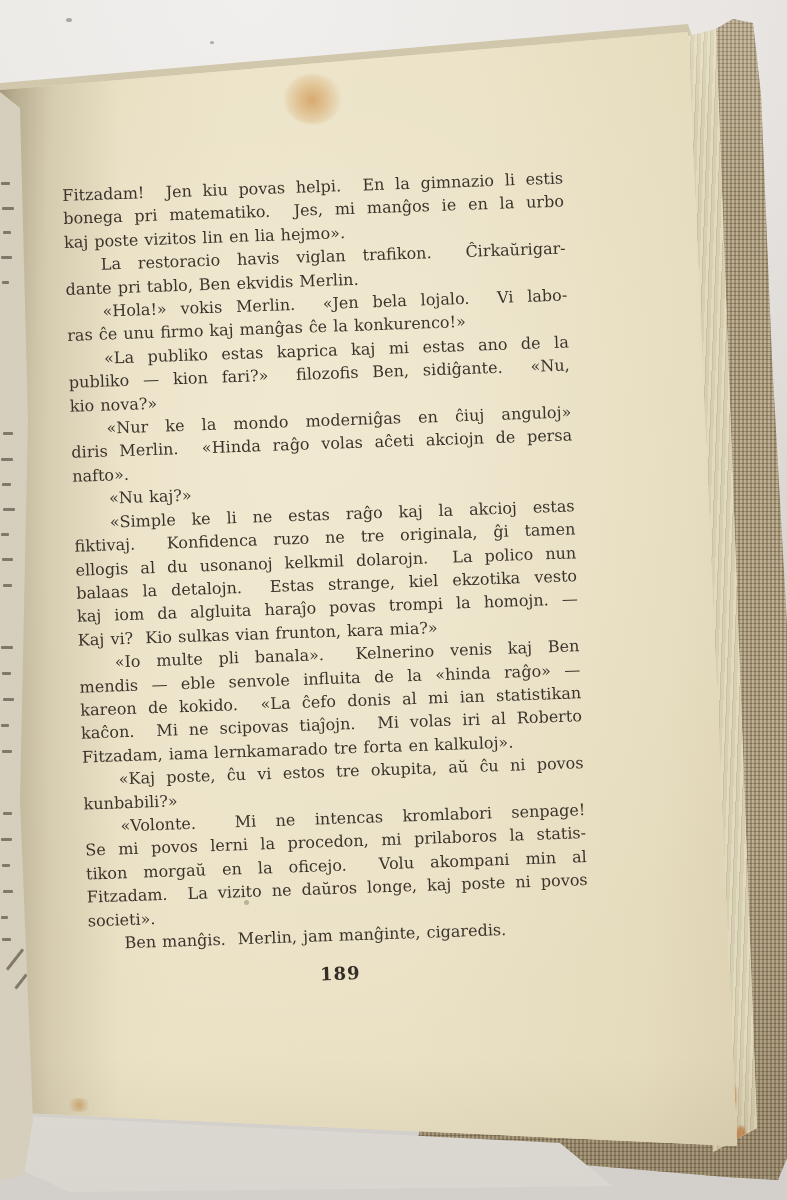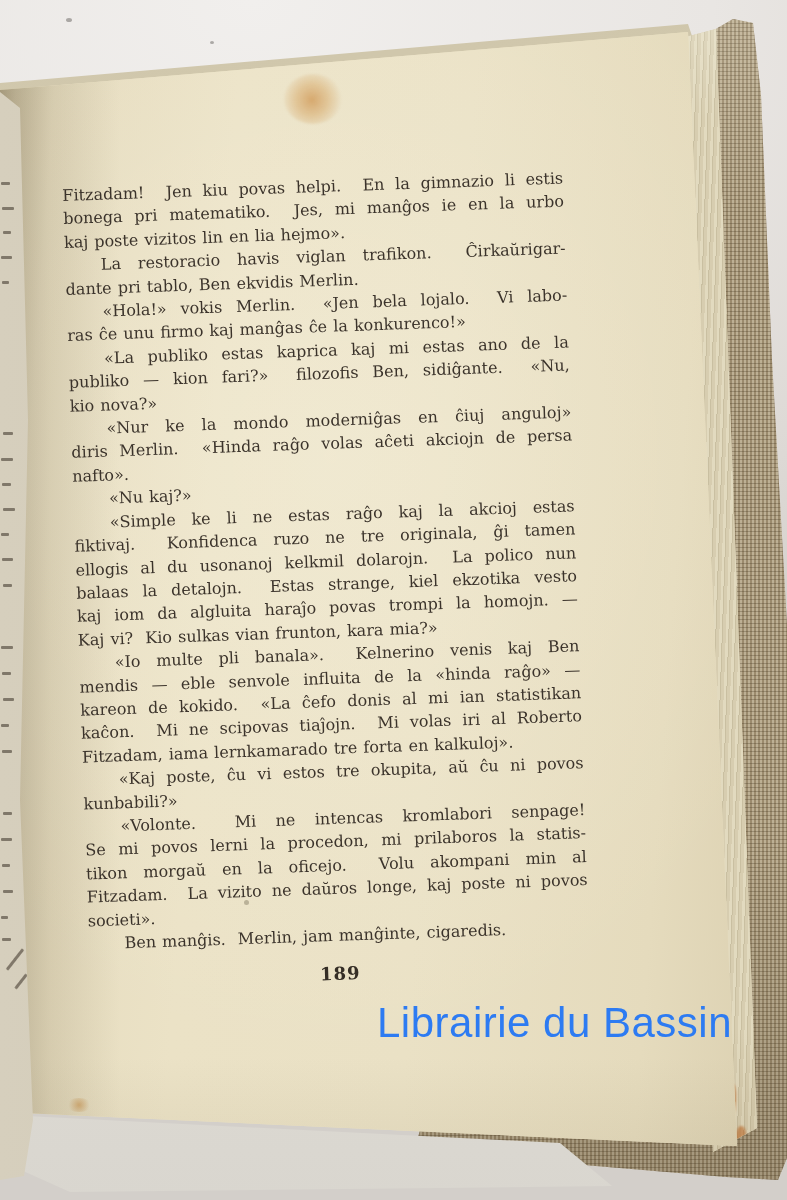--- a/index.html
+++ b/index.html
@@ -195,14 +195,13 @@
         <span class="frag" style="left: 1px; top: 838px; width: 11px;"></span>
         <span class="frag" style="left: 2px; top: 864px; width: 8px;"></span>
         <span class="frag" style="left: 3px; top: 890px; width: 10px;"></span>
         <span class="frag" style="left: 1px; top: 916px; width: 7px;"></span>
         <span class="frag" style="left: 2px; top: 938px; width: 9px;"></span>
         <span class="frag it" style="left: 2px; top: 958px; width: 26px;"></span>
         <span class="frag it" style="left: 12px; top: 980px; width: 18px;"></span>
       </div>
   </div>
 
-  <div class="watermark">Librairie du Bassin</div>
 </div>
 
 </body></html>

